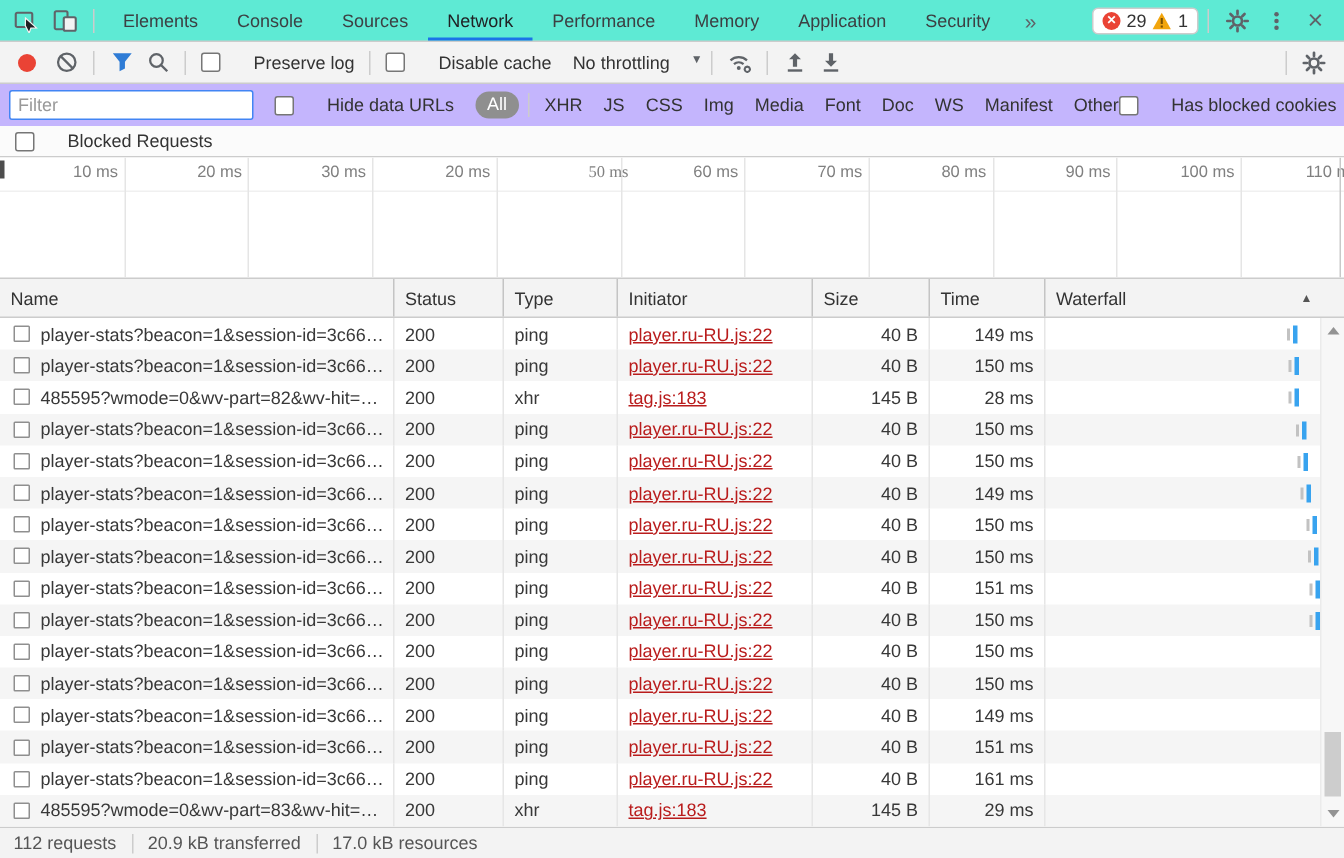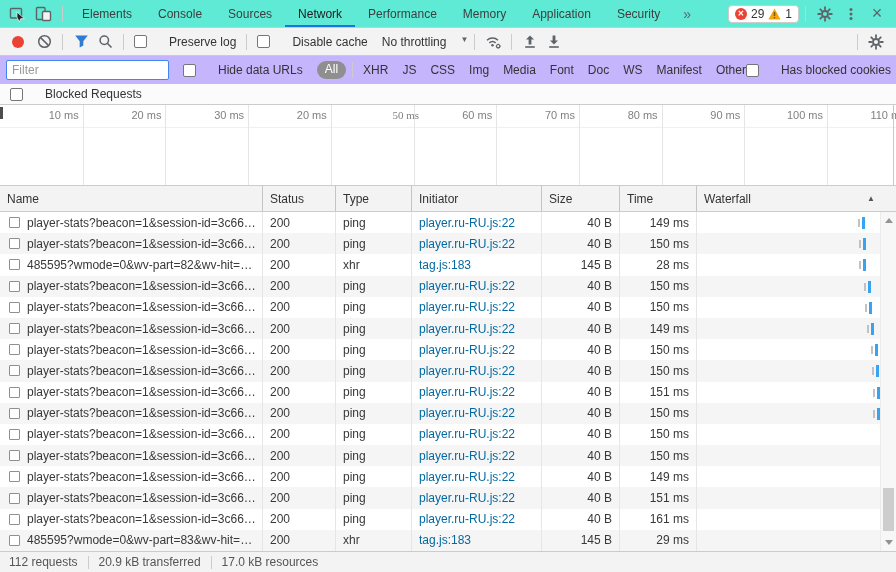--- a/index.html
+++ b/index.html
@@ -89,21 +89,21 @@
   .row { display:grid; grid-template-columns:263px 73px 76px 130px 78px 77px 199px; height:21.19px; cursor:pointer; }
   .row:nth-child(even) { background:#f5f5f5; }
   .cell {
     border-right:1px solid #e6e6e6; overflow:hidden; white-space:nowrap;
     display:flex; align-items:center; padding-left:7px; color:#383838;
   }
   .cell.name { padding-left:9px; gap:7px; }
   .cell.num { justify-content:flex-end; padding-right:7px; padding-left:0; }
   .cell.waterfall { border-right:none; position:relative; padding:0; }
   .row .cb { width:11px; height:11px; border:1px solid #8f8f8f; border-radius:1px; flex:0 0 11px; }
-  .init-link { color:#0369a1; }
+  .init-link { text-decoration:underline; color:#b91c1c; }
   .wf-tick { position:absolute; top:7px; width:2px; height:8px; background:#c2c2c2; }
   .wf-bar { position:absolute; top:5px; width:3px; height:12px; background:#38a3ef; }
 
   
   .vscroll {
     position:absolute; right:0; top:0; width:16px; height:100%;
     background:#f7f7f7; border-left:1px solid #ebebeb;
   }
   .scroll-up, .scroll-down { position:absolute; left:4px; width:0; height:0; cursor:pointer; }
   .scroll-up { top:6px; border-left:4px solid transparent; border-right:4px solid transparent; border-bottom:5px solid #939393; }

